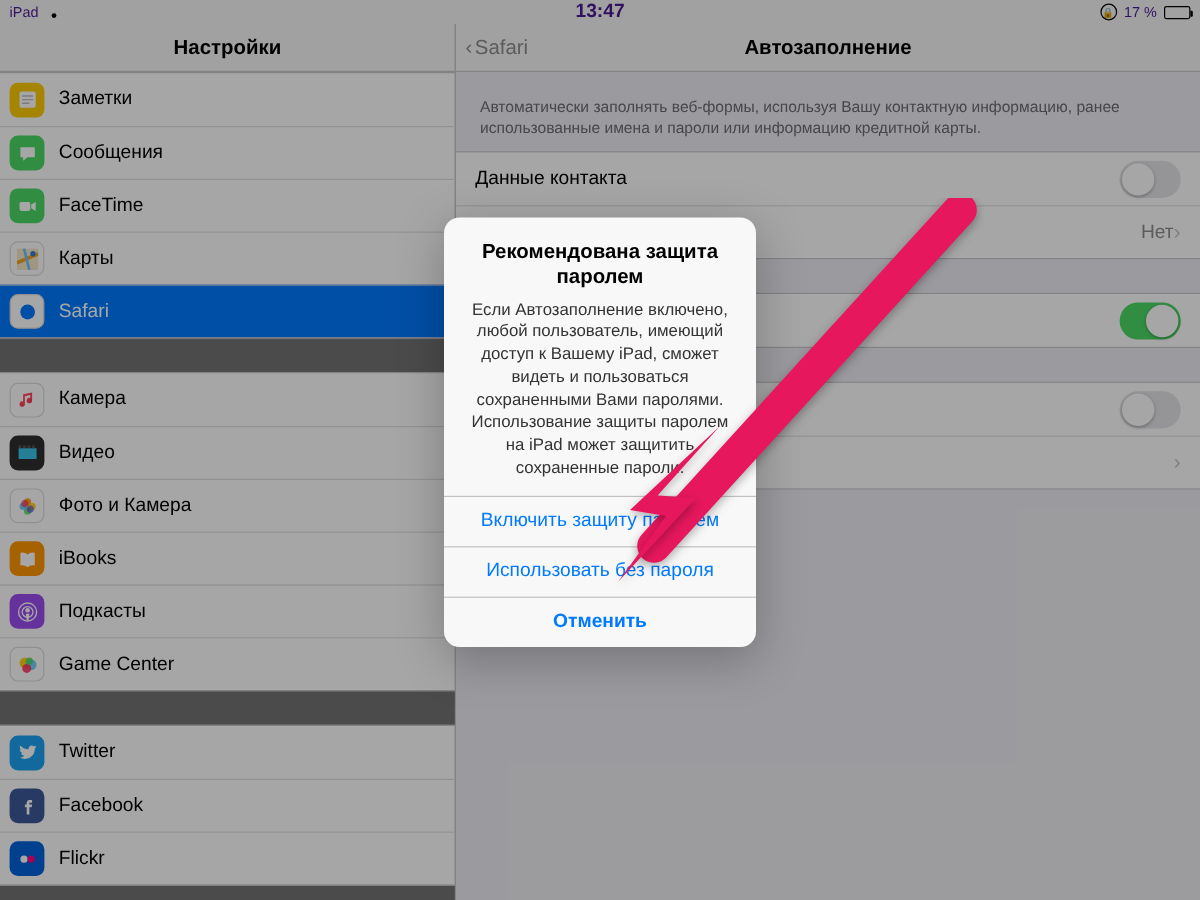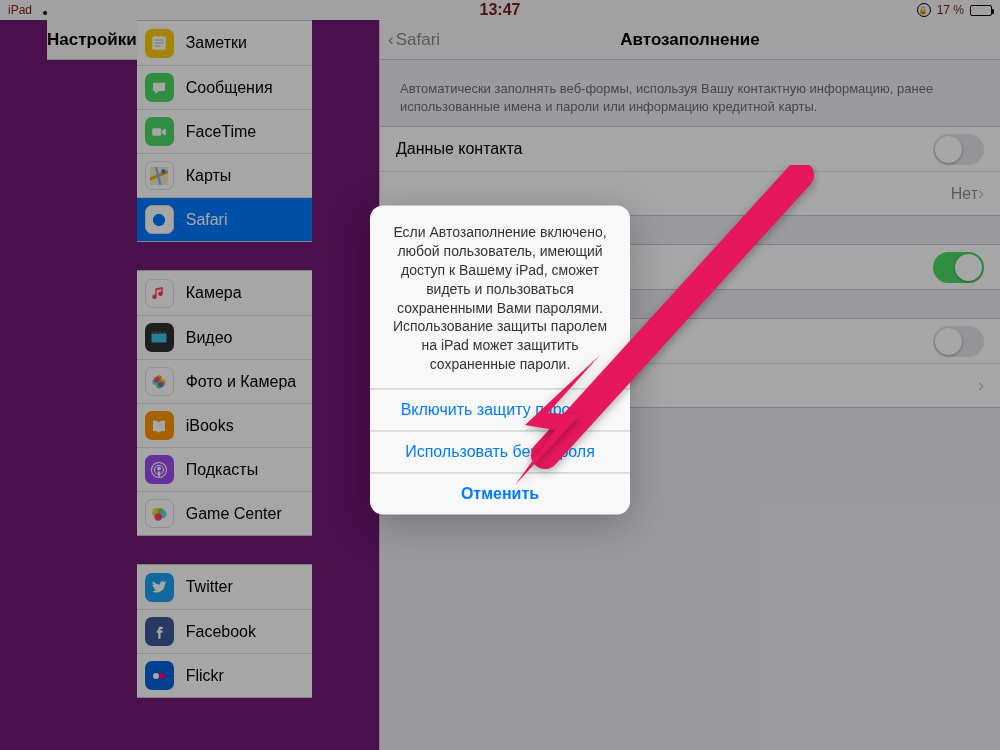--- a/index.html
+++ b/index.html
@@ -1,29 +1,29 @@
 <!DOCTYPE html>
 <html><head>
 <meta charset="utf-8">
 <style>
   * { box-sizing: border-box; margin: 0; padding: 0; font-family: -apple-system, "Helvetica Neue", Helvetica, Arial, sans-serif; }
   body { width: 1000px; height: 750px; overflow: hidden; background: #efeff4; position: relative; }
 
-  .status-bar { height: 20px; background: #f7f7f8; display: flex; align-items: center; justify-content: space-between; padding: 0 8px; font-size: 12px; color: #7f1d1d; }
+  .status-bar { height: 20px; background: #f7f7f8; display: flex; align-items: center; justify-content: space-between; padding: 0 8px; font-size: 12px; color: #4c1d95; }
   .status-left, .status-right { display: flex; align-items: center; gap: 6px; }
   .status-center { position: absolute; left: 50%; transform: translateX(-50%); font-weight: 700; font-size: 16px;}
   .wifi { display:inline-block; width:14px; height:10px; position:relative; }
   .wifi::before { content:""; position:absolute; bottom:0; left:5px; width:4px; height:4px; border-radius:50%; background:#000;}
   .rotation-lock { width:14px; height:14px; border:1.5px solid #000; border-radius:50%; display:inline-flex; align-items:center; justify-content:center; font-size:8px;}
   .battery-shell { width: 22px; height: 11px; border: 1px solid #000; border-radius: 2px; position: relative; }
   .battery-shell::after { content:""; position:absolute; right:-3px; top:3px; width:2px; height:5px; background:#000; border-radius:0 1px 1px 0;}
   .battery-fill { height:100%; background:#000; }
 
   .split { display: flex; height: 730px; }
-  .sidebar { width: 380px; background: #701a75; border-right: 1px solid #c8c7cc; display:flex; flex-direction:row;padding-left:47px; }
+  .sidebar { width: 380px; background: #737373; border-right: 1px solid #c8c7cc; display:flex; flex-direction:column; }
   .sidebar-title { height: 40px; display:flex; align-items:center; justify-content:center; font-weight:600; font-size:17px; background:#f7f7f8; border-bottom:1px solid #c8c7cc;}
   .group { background:#fff; border-top:1px solid #c8c7cc; border-bottom:1px solid #c8c7cc; }
   .spacer { height: 28px; }
   .item { height: 44px; display:flex; align-items:center; padding: 0 16px 0 8px; border-top: 0.5px solid #e0e0e3; font-size:16px; color:#000; gap:12px;}
   .item:first-child { border-top:none; }
   .item.selected { background:#007aff; color:#fff; }
   .icon { width:29px; height:29px; border-radius:7px; flex:0 0 29px; display:flex; align-items:center; justify-content:center; font-size:16px; color:#fff;}
   .icon svg { width:18px; height:18px; }
 
   .detail { flex: 1; background:#efeff4; display:flex; flex-direction:column; }
@@ -282,20 +282,21 @@
         </div>
       </div>
     </div>
   </div>
 </div>
 
 <div class="dark-overlay"></div>
 
 <div class="alert">
   <div class="alert-body">
+    <div class="alert-title">Рекомендована защита паролем</div>
     <div class="alert-msg">Если Автозаполнение включено, любой пользователь, имеющий доступ к Вашему iPad, сможет видеть и пользоваться сохраненными Вами паролями. Использование защиты паролем на iPad может защитить сохраненные пароли.</div>
   </div>
   <div class="alert-btn">Включить защиту паролем</div>
   <div class="alert-btn">Использовать без пароля</div>
   <div class="alert-btn cancel">Отменить</div>
 </div>
 
 <div class="arrow">
   <svg width="320" height="330" viewBox="0 0 320 330">
     <path d="M 300 10 L 45 290" stroke="#e6175d" stroke-width="28" stroke-linecap="round" fill="none"></path>

